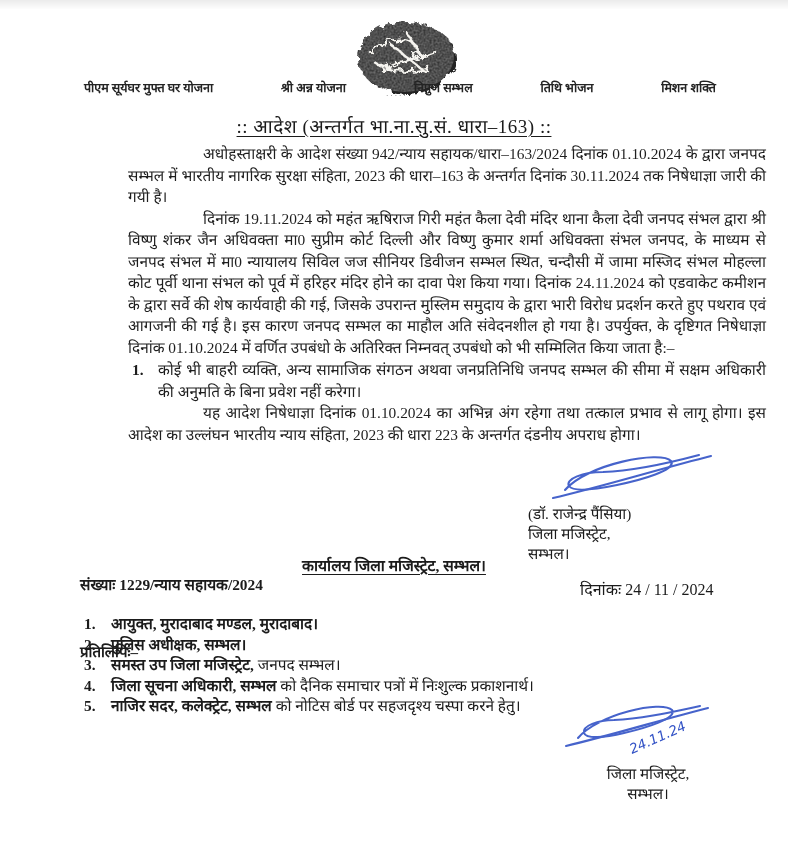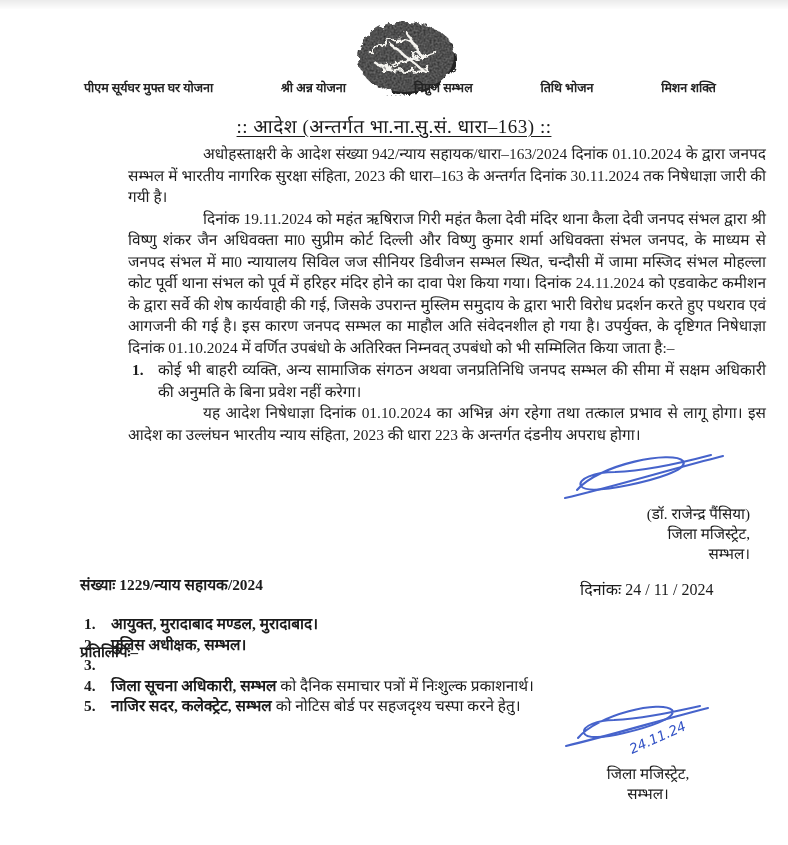--- a/index.html
+++ b/index.html
@@ -24,21 +24,21 @@
     font-size:19px;font-weight:normal;letter-spacing:.5px;}
   .title u{text-underline-offset:3px;}
   
   .body{position:absolute;left:80px;top:143px;width:638px;
     font-size:15.4px;line-height:21.5px;text-align:justify;color:#1e1e1e;margin-left:48px;}
   .body p{margin:0;text-indent:75px;}
   .body .li{display:flex;text-indent:0;margin:1px 0 0 4px;}
   .body .li .num{width:26px;flex:none;font-weight:bold;}
   .body .li .txt{flex:1;text-align:justify;}
   
-  .sign1{position:absolute;left:540px;top:448px;width:210px;text-align:right;}
+  .sign1{position:absolute;left:528px;top:448px;width:210px;text-align:left;}
   .sign1 svg{display:block;margin:0 auto;}
   .sig-name{font-size:15.2px;line-height:20px;}
   .sign2{position:absolute;left:548px;top:698px;width:200px;text-align:center;}
   
   .office{position:absolute;left:0;top:554px;width:100%;text-align:center;
     font-size:15.6px;font-weight:bold;}
   .office u{text-underline-offset:3px;}
   .numrow{position:absolute;left:80px;top:574px;width:640px;font-size:15.4px;}
   .numrow .lbl{font-weight:bold;}
   .numrow .val{font-weight:bold;}
@@ -108,20 +108,23 @@
       <g stroke="#3353c6" stroke-width="2.1" fill="none" stroke-linecap="round" opacity="0.9">
         <path d="M22,42 C44,16 118,2 128,13 C134,22 98,32 74,37 C50,42 30,44 26,38 C22,31 40,24 60,24 C90,23 126,15 156,7"></path>
         <path d="M10,50 C54,40 120,20 168,8"></path>
       </g>
     </svg>
     <div class="sig-name">(डॉ. राजेन्द्र पैंसिया)</div>
     <div class="sig-name">जिला मजिस्ट्रेट,</div>
     <div class="sig-name">सम्भल।</div>
   </div>
 
+  <div class="office">
+    <u>कार्यालय जिला मजिस्ट्रेट, सम्भल।</u>
+  </div>
 
   <div class="numrow">
     <span class="lbl">संख्याः</span>
     <span class="val">1229/न्याय सहायक/2024</span>
   </div>
   <div class="daterow">
     <span>दिनांकः</span>
     <span>24 / 11 / 2024</span>
   </div>
 
@@ -130,20 +133,21 @@
     <div class="row">
       <span class="num">1.</span>
       <span><b>आयुक्त, मुरादाबाद मण्डल, मुरादाबाद।</b><span></span></span>
     </div>
     <div class="row">
       <span class="num">2.</span>
       <span><b>पुलिस अधीक्षक, सम्भल।</b><span></span></span>
     </div>
     <div class="row">
       <span class="num">3.</span>
+      <span><b>समस्त उप जिला मजिस्ट्रेट,</b><span> जनपद सम्भल।</span></span>
     </div>
     <div class="row">
       <span class="num">4.</span>
       <span><b>जिला सूचना अधिकारी, सम्भल</b><span> को दैनिक समाचार पत्रों में निःशुल्क प्रकाशनार्थ।</span></span>
     </div>
     <div class="row">
       <span class="num">5.</span>
       <span><b>नाजिर सदर, कलेक्ट्रेट, सम्भल</b><span> को नोटिस बोर्ड पर सहजदृश्य चस्पा करने हेतु।</span></span>
     </div>
   </div>

